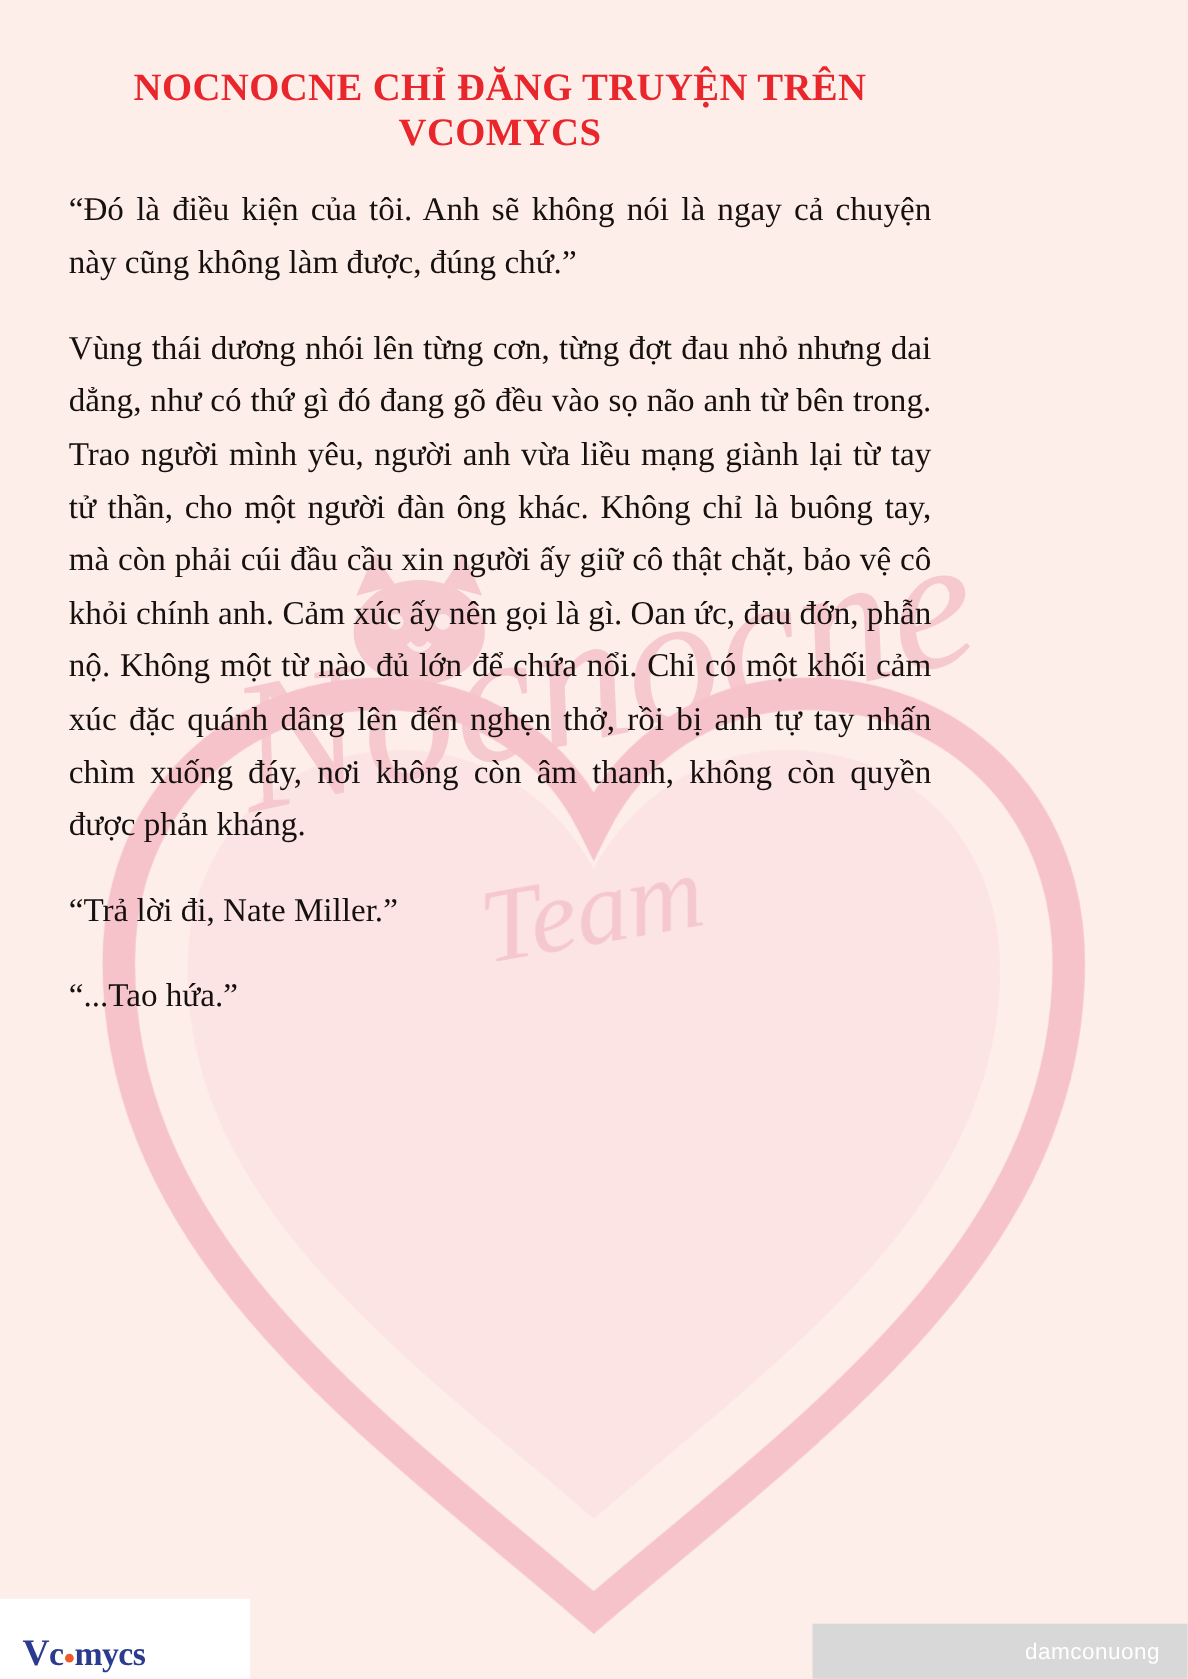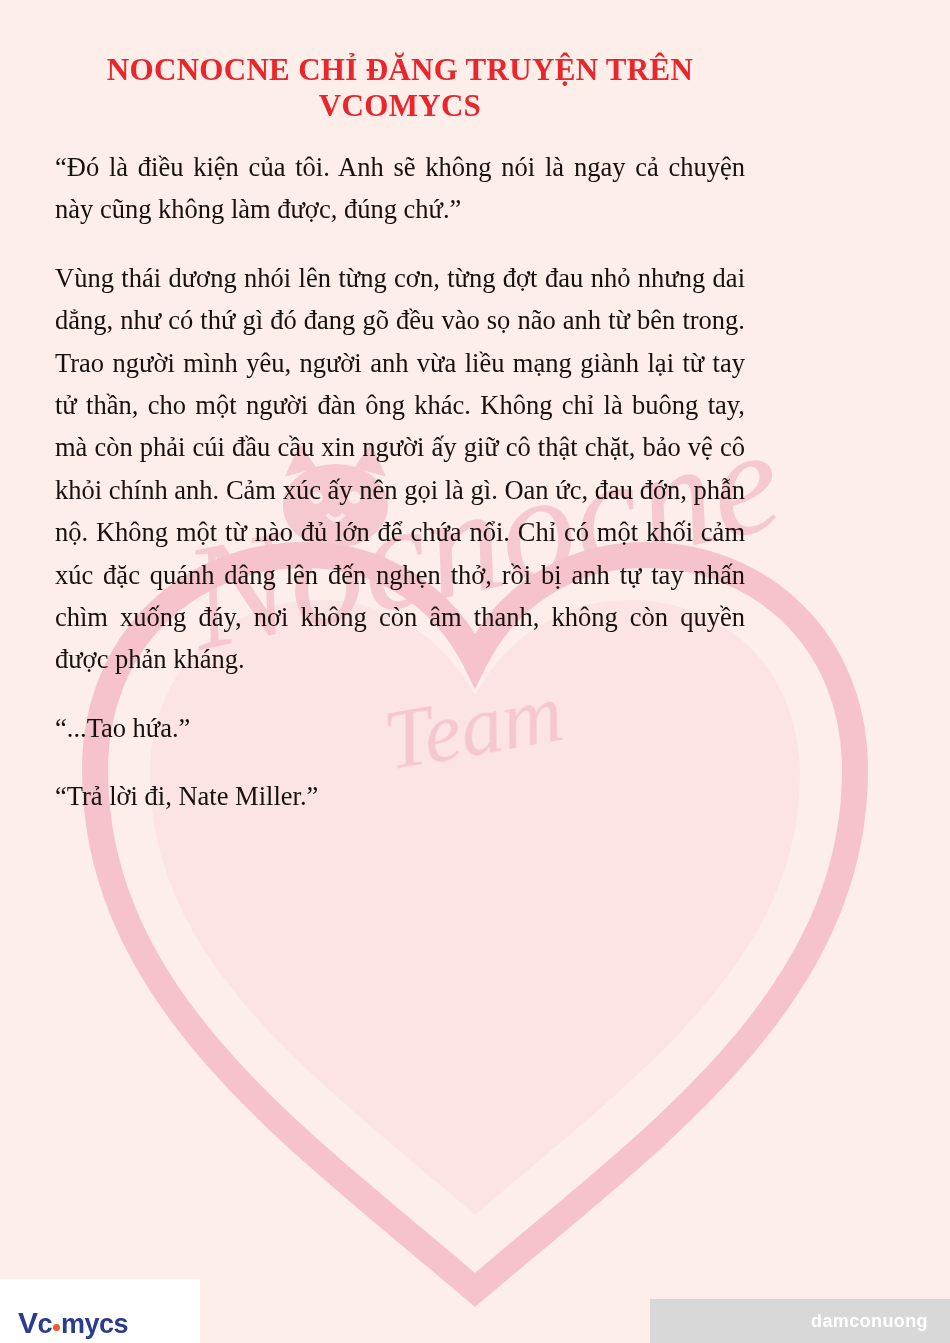--- a/index.html
+++ b/index.html
@@ -70,21 +70,21 @@
     width: 200px;
     height: 64px;
     background: #ffffff;
     z-index: 5;
     display: flex;
     align-items: center;
     padding-left: 18px;
     box-sizing: border-box;
   }
   .footer-logo {
-    font-family: Liberation Sans, sans-serif;
+    font-family: Liberation Serif, serif;
     font-weight: bold;
     font-size: 27px;
     color: #2b3c8e;
     letter-spacing: -0.5px;
     position: relative;
     margin-top: 24px;
   }
   .footer-logo .v {
     color: #2b3c8e;
     font-size: 30px;
@@ -112,21 +112,20 @@
     align-items: center;
     justify-content: flex-end;
     padding-right: 22px;
     box-sizing: border-box;
   }
   .footer-right-text {
     font-family: "Liberation Sans", sans-serif;
     font-size: 18px;
     color: #ffffff;
     letter-spacing: 0.4px;
-    font-weight: bold;
   }
 </style>
 </head>
 <body>
 
 <svg class="watermark" viewBox="0 0 950 1343" xmlns="http://www.w3.org/2000/svg" aria-hidden="true">
   <defs>
     <clipPath id="pageclip">
       <rect x="0" y="0" width="950" height="1343"></rect>
     </clipPath>
@@ -167,23 +166,23 @@
 
 <div class="page">
 
   <div class="banner">NOCNOCNE CHỈ ĐĂNG TRUYỆN TRÊN VCOMYCS</div>
 
   <p class="para first">“Đó là điều kiện của tôi. Anh sẽ không nói là ngay cả chuyện này cũng không làm được, đúng chứ.”</p>
 
   <p class="para">Vùng thái dương nhói lên từng cơn, từng đợt đau nhỏ nhưng dai dẳng, như có thứ gì đó đang gõ đều vào sọ não anh từ bên trong. Trao người mình yêu, người anh vừa liều mạng giành lại từ tay tử thần, cho một người đàn ông khác. Không chỉ là buông tay, mà còn phải cúi đầu cầu xin người ấy giữ cô thật chặt, bảo vệ cô khỏi chính anh. Cảm xúc ấy nên gọi là gì. Oan ức, đau đớn, phẫn nộ. Không một từ nào đủ lớn để chứa nổi. Chỉ có một khối cảm xúc đặc quánh dâng lên đến nghẹn thở, rồi bị anh tự tay nhấn chìm xuống đáy, nơi không còn âm thanh, không còn quyền được phản kháng.</p>
 
 
+  <p class="para nojustify">“Trả lời đi, Nate Miller.”</p>
+
   <p class="para nojustify">“...Tao hứa.”</p>
-
-  <p class="para nojustify">“Trả lời đi, Nate Miller.”</p>
 
 
 </div>
 
 <div class="footer-left">
   <div class="footer-logo">
     <span class="v">V</span><span>c</span><span class="dot"></span><span>m</span><span>ycs</span>
   </div>
 </div>
 

